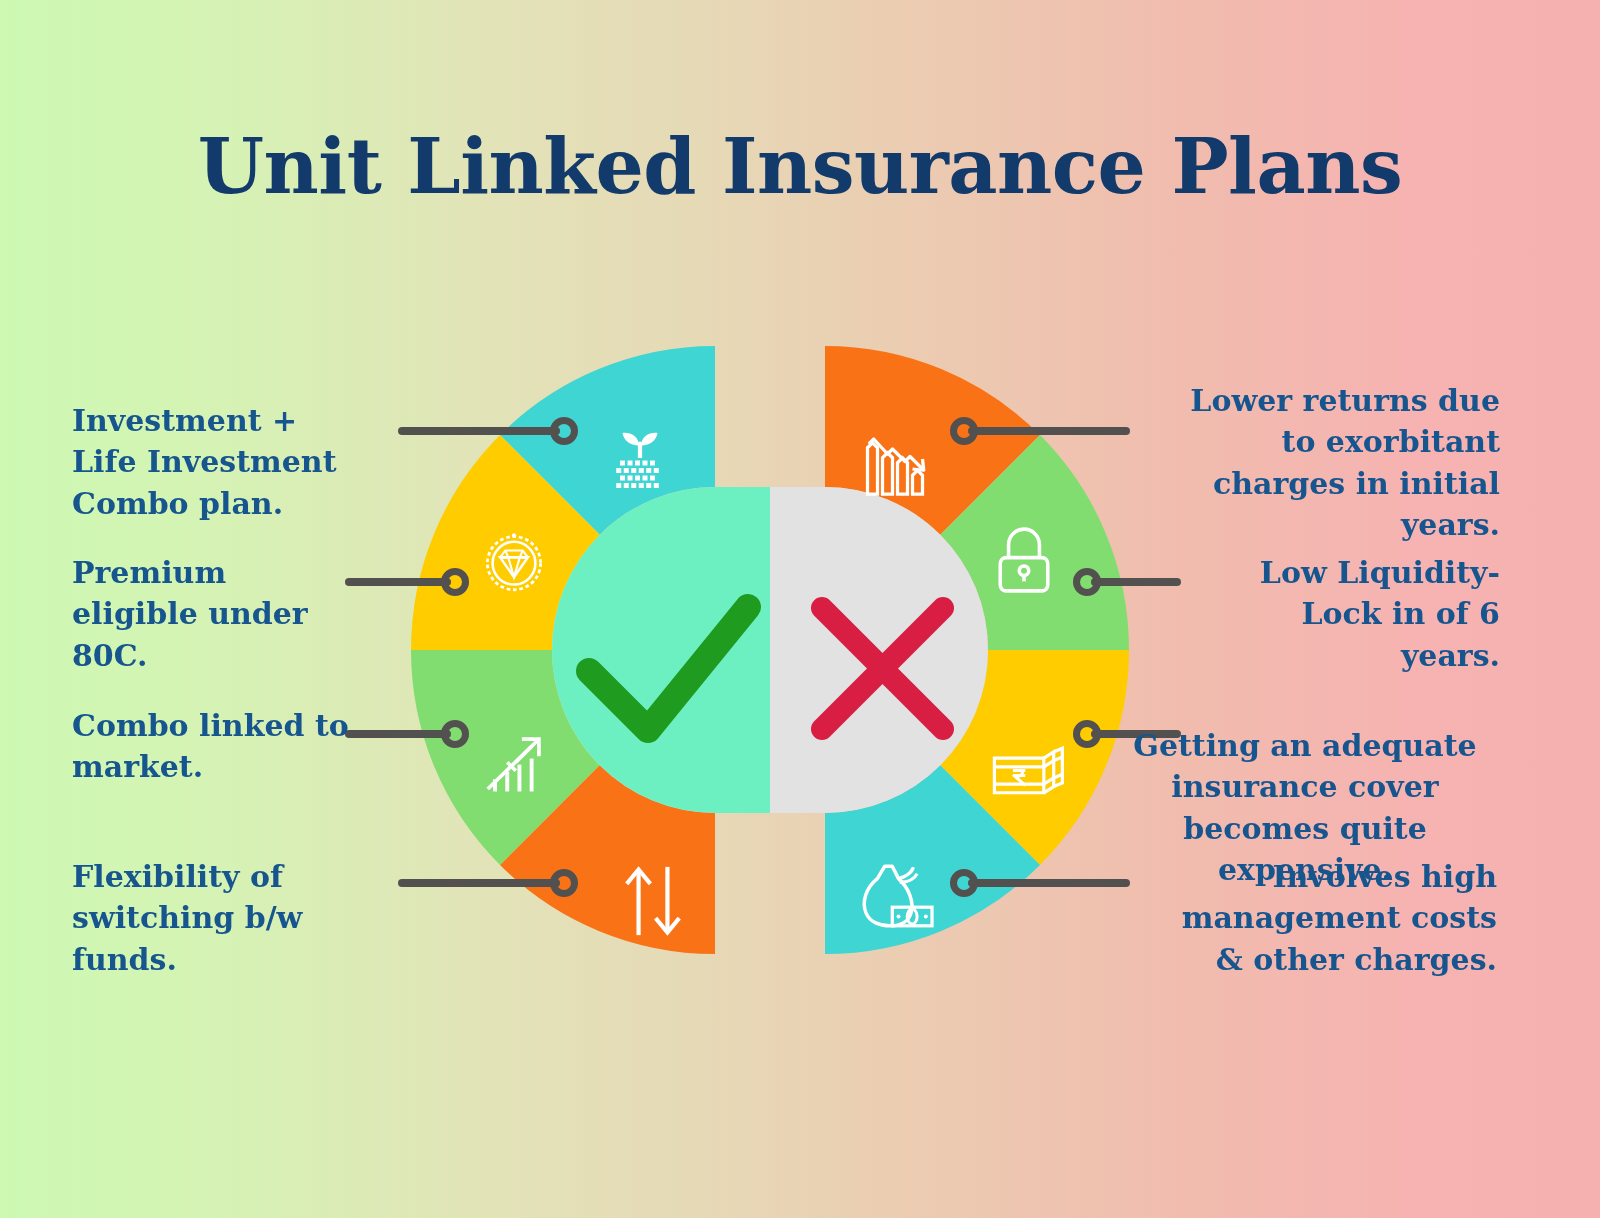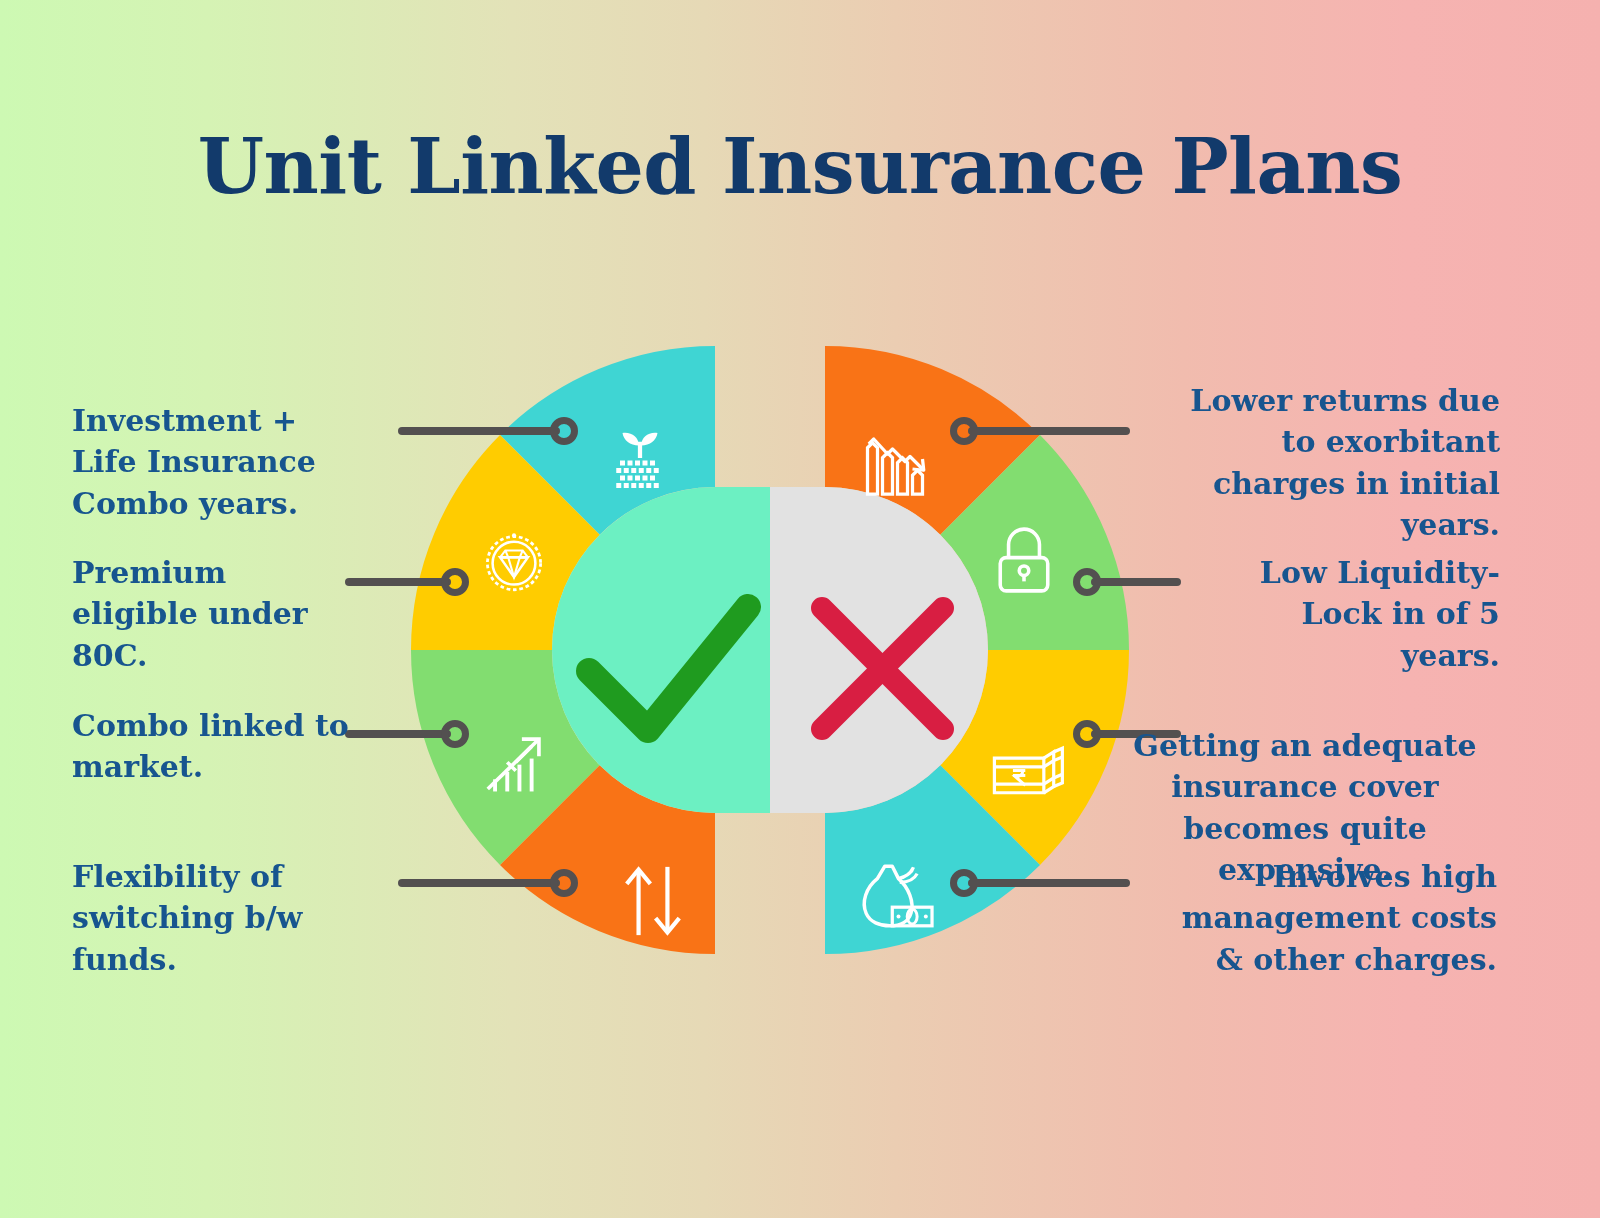--- a/index.html
+++ b/index.html
@@ -344,23 +344,23 @@
   </div>
   <div class="connector" style="left:1073px; top:730px; width:108px;">
     <div class="ring" style="left:0;"></div>
     <div class="bar" style="left:18px; width:90px;"></div>
   </div>
   <div class="connector" style="left:950px; top:879px; width:180px;">
     <div class="ring" style="left:0;"></div>
     <div class="bar" style="left:18px; width:162px;"></div>
   </div>
 
-  <div class="label left" style="left:72px; top:400px; width:290px;">Investment + Life Insurance Combo years.</div>
+  <div class="label left" style="left:72px; top:400px; width:290px;">Investment + Life Investment Combo plan.</div>
   <div class="label left" style="left:72px; top:552px; width:290px;">Premium eligible under 80C.</div>
   <div class="label left" style="left:72px; top:705px; width:280px;">Combo linked to market.</div>
   <div class="label left" style="left:72px; top:856px; width:270px;">Flexibility of switching b/w funds.</div>
 
   <div class="label right" style="left:1155px; top:380px; width:345px;">Lower returns due to exorbitant charges in initial years.</div>
-  <div class="label right" style="left:1200px; top:552px; width:300px;">Low Liquidity- Lock in of 5 years.</div>
+  <div class="label right" style="left:1200px; top:552px; width:300px;">Low Liquidity- Lock in of 6 years.</div>
   <div class="label right" style="left:1110px; top:725px; width:390px;text-align:center;">Getting an adequate insurance cover becomes quite expensive.</div>
   <div class="label right" style="left:1152px; top:856px; width:345px;">Involves high management costs &amp; other charges.</div>
 
 </div>
 
 </body></html>

